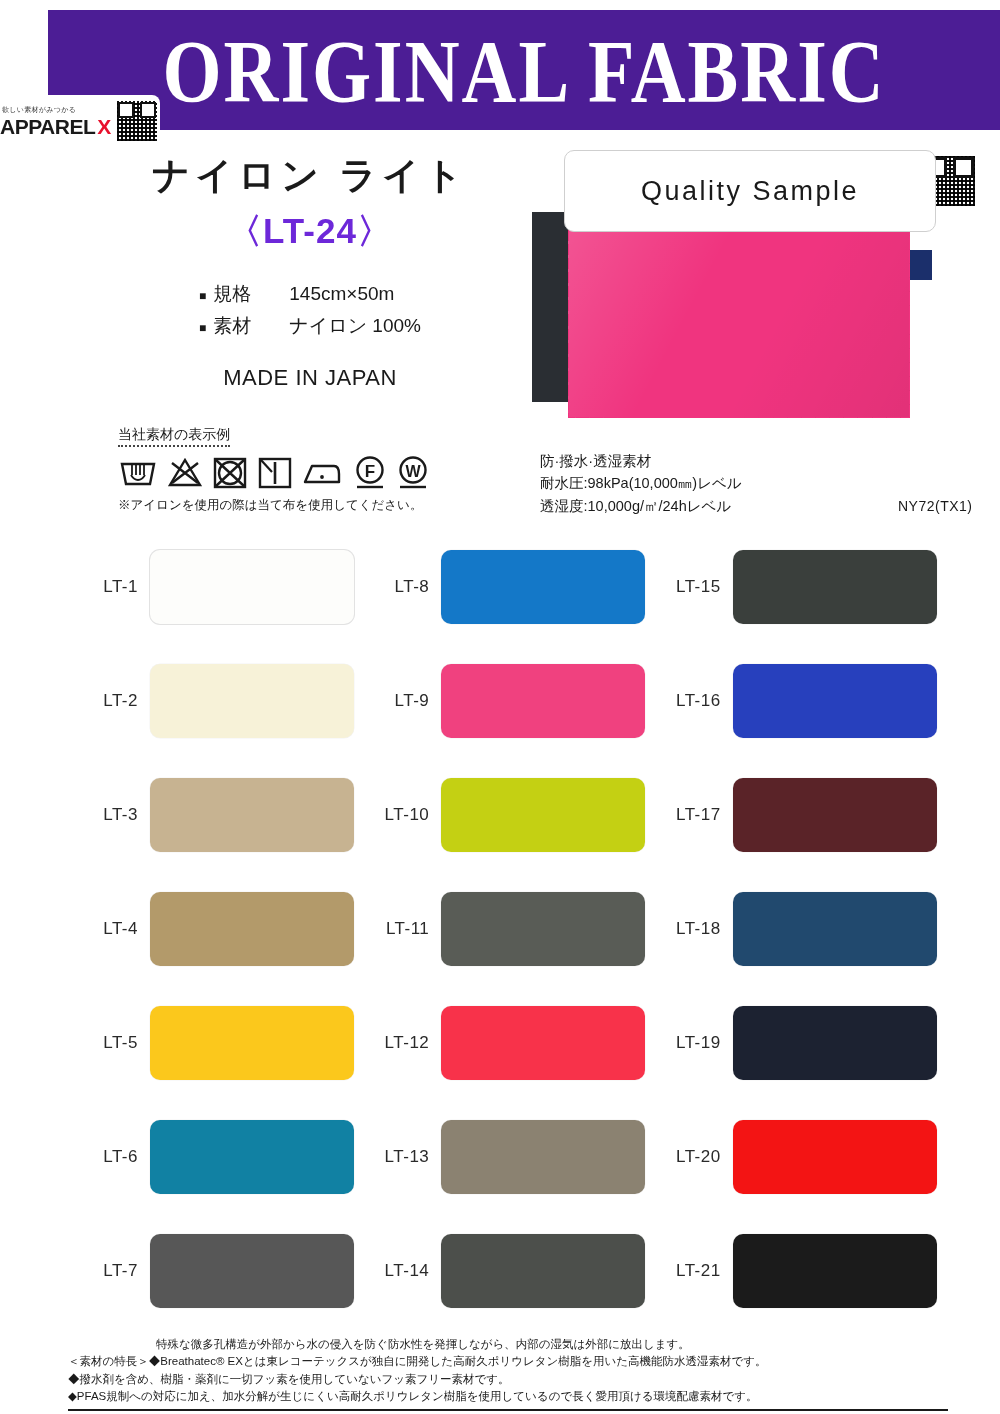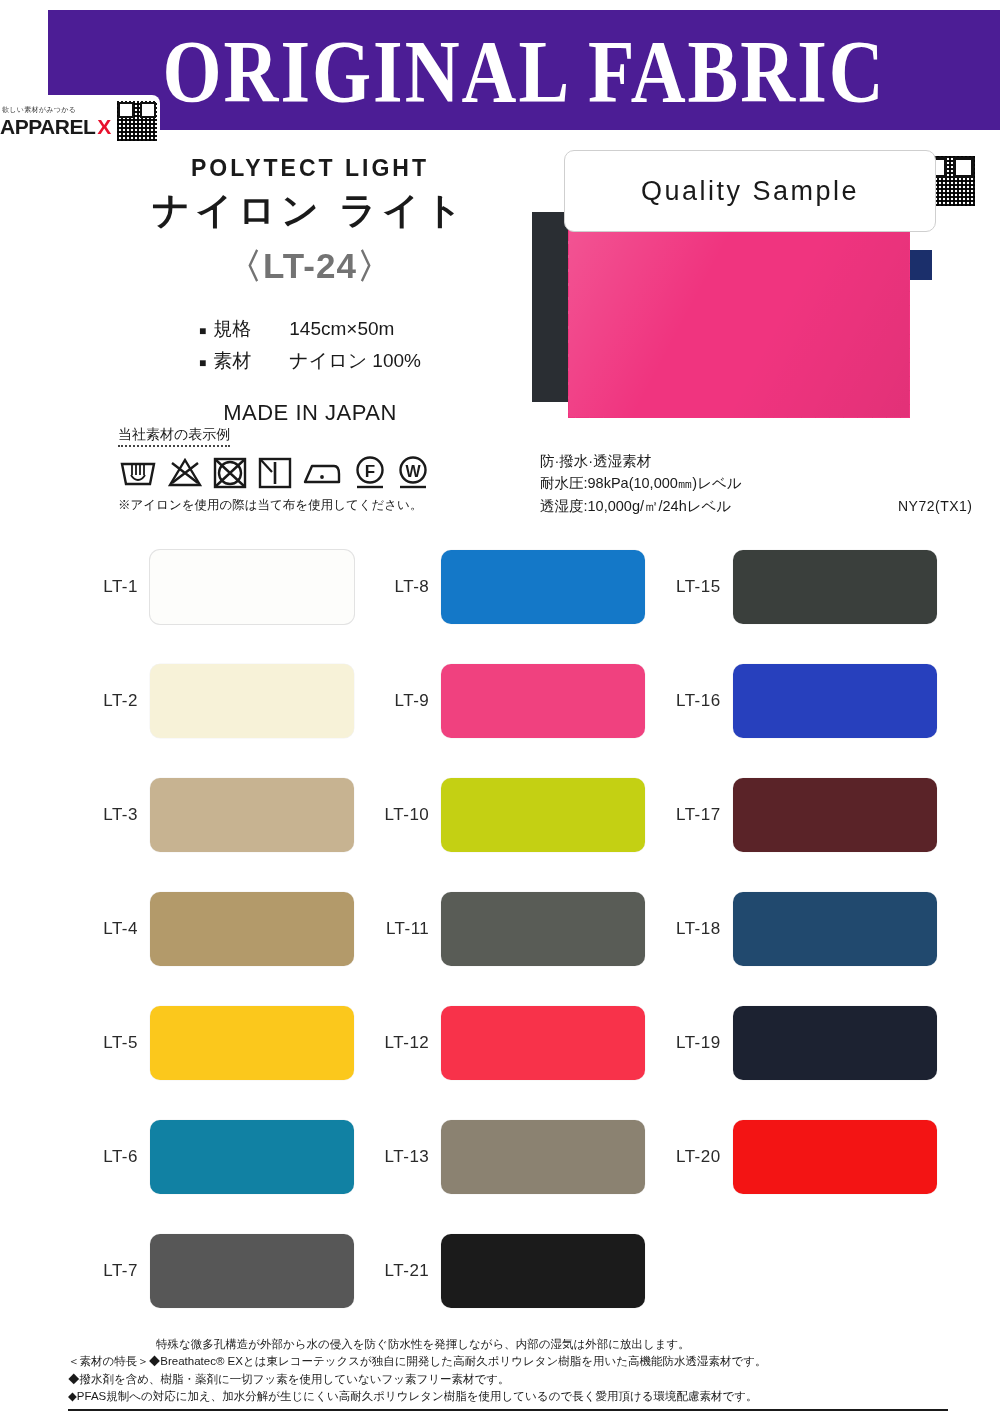--- a/index.html
+++ b/index.html
@@ -74,21 +74,21 @@
   .prod-en {
     font-size: 23px; font-weight: bold; letter-spacing: 3px;
     color: #1a1a1a; margin-bottom: 8px;
   }
   .prod-jp {
     font-size: 37px; font-weight: bold; letter-spacing: 5px;
     color: #1a1a1a; line-height: 1.15;
   }
   .prod-code {
     font-size: 35px; font-weight: bold; letter-spacing: 1px;
-    color: #737373; margin-top: 10px;
+    color: #6d28d9; margin-top: 10px;
   }
   .spec-list {
     margin-top: 26px;
     display: inline-block;
     text-align: left;
   }
   .spec-row {
     font-size: 19px; color: #1a1a1a;
     margin-bottom: 6px; white-space: nowrap;
     display: flex; align-items: baseline;
@@ -242,21 +242,20 @@
   <div class="logo-left">
     <div class="logo-tagline">欲しい素材がみつかる</div>
     <div class="logo-wordmark">
       <span>APPAREL</span><span class="x">X</span>
     </div>
   </div>
   <div class="qr-small"></div>
 </div>
 
 <div class="product-info">
-  <div class="prod-en">POLYTECT LIGHT</div>
   <div class="prod-jp">ナイロン ライト</div>
   <div class="prod-code">〈LT-24〉</div>
 
   <div class="spec-list">
     <div class="spec-row">
       <span class="spec-bullet">■</span>
       <span class="spec-label">規格</span>
       <span class="spec-value">145cm×50m</span>
     </div>
     <div class="spec-row">
@@ -415,20 +414,24 @@
     </div>
     <div class="swatch-cell">
       <div class="swatch-label">LT-20</div>
       <div class="swatch-chip" style="background: rgb(243, 20, 20);"></div>
     </div>
     <div class="swatch-cell">
       <div class="swatch-label">LT-7</div>
       <div class="swatch-chip" style="background: rgb(87, 87, 87);"></div>
     </div>
     <div class="swatch-cell">
+      <div class="swatch-label">LT-14</div>
+      <div class="swatch-chip" style="background: rgb(76, 79, 75);"></div>
+    </div>
+    <div class="swatch-cell">
       <div class="swatch-label">LT-21</div>
       <div class="swatch-chip" style="background: rgb(27, 27, 27);"></div>
     </div>
   </div>
 
 <div class="footer">
   <div class="footer-line footer-indent">特殊な微多孔構造が外部から水の侵入を防ぐ防水性を発揮しながら、内部の湿気は外部に放出します。</div>
   <div class="footer-line">＜素材の特長＞◆Breathatec® EXとは東レコーテックスが独自に開発した高耐久ポリウレタン樹脂を用いた高機能防水透湿素材です。</div>
   <div class="footer-line">◆撥水剤を含め、樹脂・薬剤に一切フッ素を使用していないフッ素フリー素材です。</div>
   <div class="footer-line">◆PFAS規制への対応に加え、加水分解が生じにくい高耐久ポリウレタン樹脂を使用しているので長く愛用頂ける環境配慮素材です。</div>

